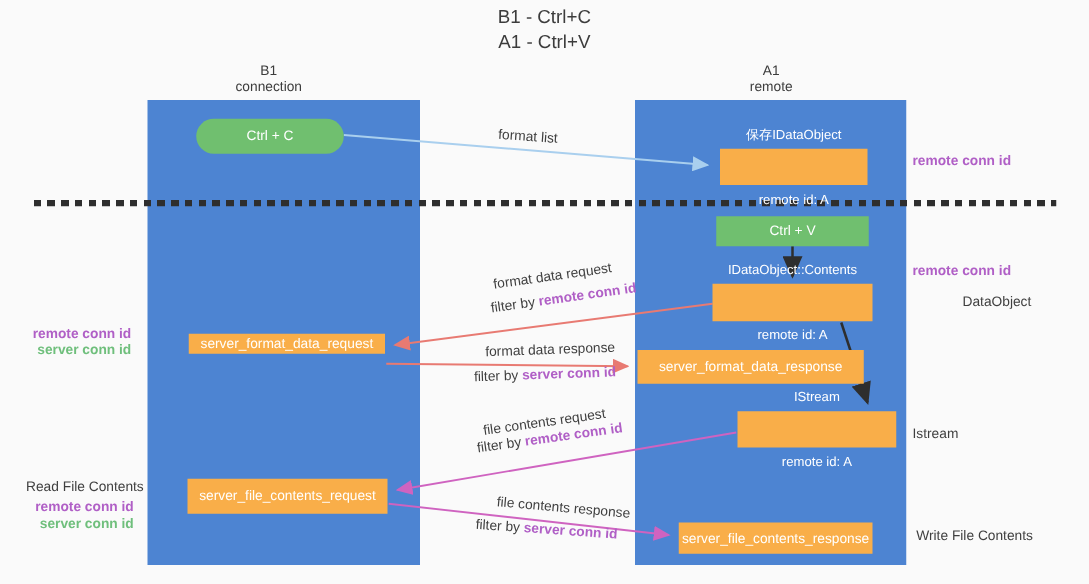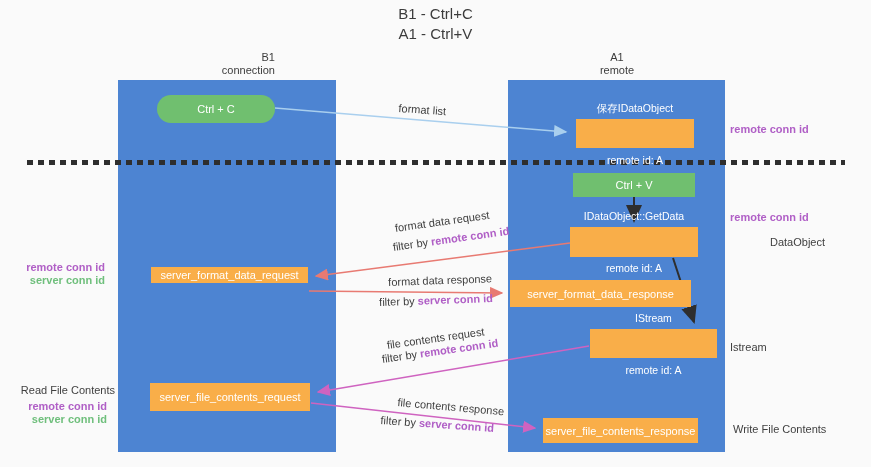--- a/index.html
+++ b/index.html
@@ -29,21 +29,21 @@
 </head>
 <body>
 
 <div class="canvas">
 
   <div class="abs title">
     <div>B1 - Ctrl+C</div>
     <div>A1 - Ctrl+V</div>
   </div>
 
-  <div class="abs colhead" style="left:155px;text-align:right;">
+  <div class="abs colhead" style="left:155px;">
     <div>B1</div>
     <div>connection</div>
   </div>
   <div class="abs colhead" style="left:557px;">
     <div>A1</div>
     <div>remote</div>
   </div>
 
   <div class="abs col" style="left:118px;width:218px;"></div>
   <div class="abs col" style="left:508px;width:217px;"></div>
@@ -81,21 +81,21 @@
   <div class="abs box orange" style="left:576px;top:119px;width:118px;height:29px;">
     <div class="l2">保存IDataObject</div>
     <div class="l2">remote id: A</div>
   </div>
 
   <div class="abs box green" style="left:573px;top:173px;width:122px;height:24px;">
     <span>Ctrl + V</span>
   </div>
 
   <div class="abs box orange" style="left:570px;top:227px;width:128px;height:30px;">
-    <div class="l2">IDataObject::GetData</div>
+    <div class="l2">IDataObject::Contents</div>
     <div class="l2">remote id: A</div>
   </div>
 
   <div class="abs box orange" style="left:151px;top:267px;width:157px;height:16px;">
     <span>server_format_data_request</span>
   </div>
 
   <div class="abs box orange" style="left:510px;top:280px;width:181px;height:27px;">
     <span>server_format_data_response</span>
   </div>

